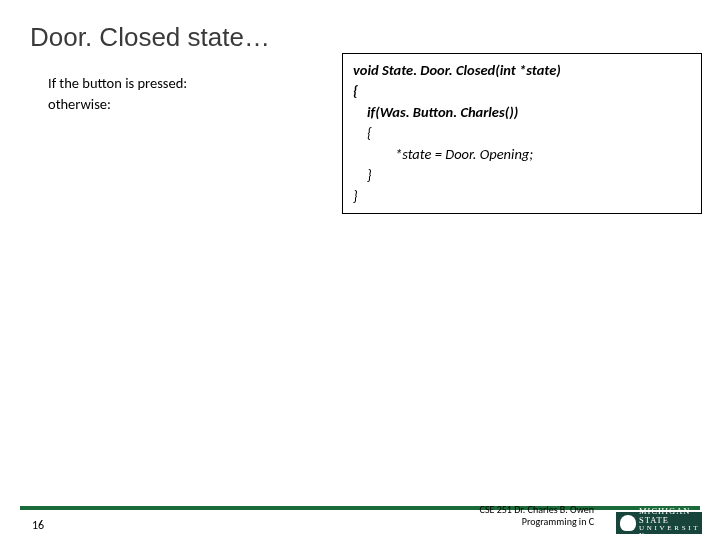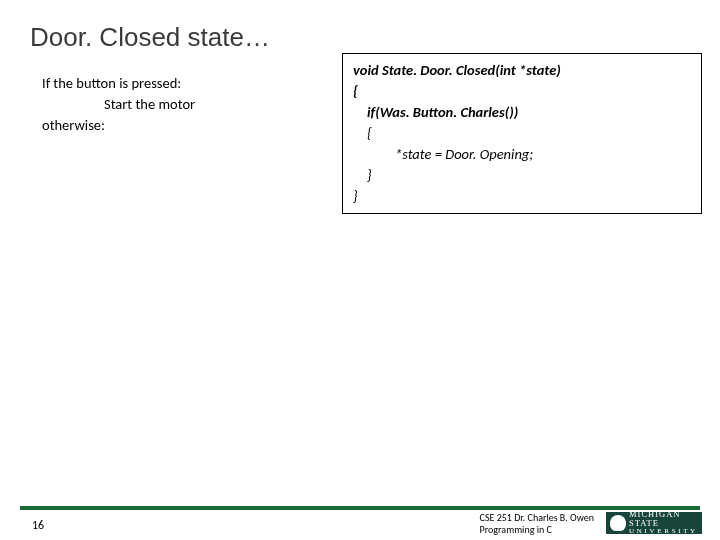--- a/index.html
+++ b/index.html
@@ -22,21 +22,21 @@
     color: #3a3a3a;
     font-weight: 400;
     font-family: "Calibri Light", "Segoe UI Light", Arial, sans-serif;
   }
   .content-row {
     position: relative;
     height: 160px;
   }
   .pseudo {
     position: absolute;
-    left: 12px;
+    left: 18px;
     top: 20px;
     font-size: 14.5px;
     line-height: 1.45;
     color: #000;
   }
   .indent { padding-left: 62px; display: block; }
   .codebox {
     position: absolute;
     left: 312px;
     top: 0;
@@ -63,31 +63,31 @@
   .page-num {
     position: absolute;
     left: 32px;
     bottom: 8px;
     font-size: 12px;
     color: #000;
   }
   .footer-text {
     position: absolute;
     right: 126px;
-    bottom: 4px;
-    text-align: left;
+    bottom: 12px;
+    text-align: right;
     font-size: 10px;
     line-height: 1.2;
     color: #000;
   }
   .msu-logo {
     position: absolute;
     right: 18px;
     bottom: 6px;
-    width: 96px;
+    width: 86px;
     height: 22px;
     background: #18453b;
     display: flex;
     align-items: center;
     padding-left: 4px;
   }
   .helmet {
     width: 16px; height: 16px;
     flex: 0 0 16px;
     margin-right: 3px;
@@ -107,21 +107,20 @@
 <body>
 
 <div class="slide">
 
   <h1 class="title">Door. Closed state…</h1>
 
   <div class="content-row">
 
     <div class="pseudo">
       <span>If the button is pressed:</span><br>
-      <span class="indent">Start the motor</span>
       <span>otherwise:</span><br>
     </div>
 
     <div class="codebox">
       <span class="code-b">void State. Door. Closed(int *state)</span><br>
       <span class="code-b">{</span><br>
       <span class="ci1 code-b">if(Was. Button. Charles())</span>
       <span class="ci1">{</span>
       <span class="ci2">*state = Door. Opening;</span>
       <span class="ci1">}</span>

